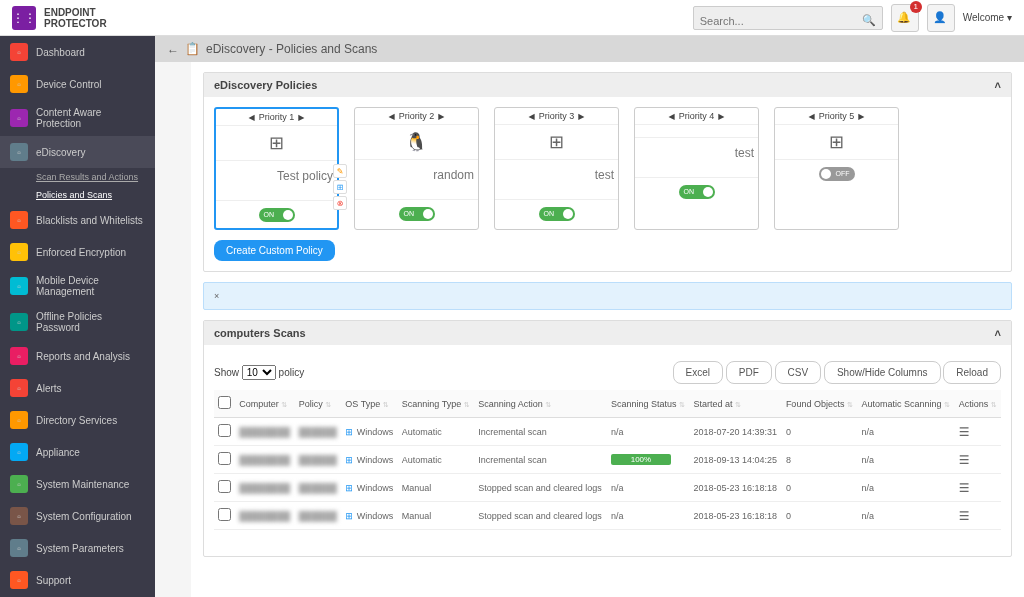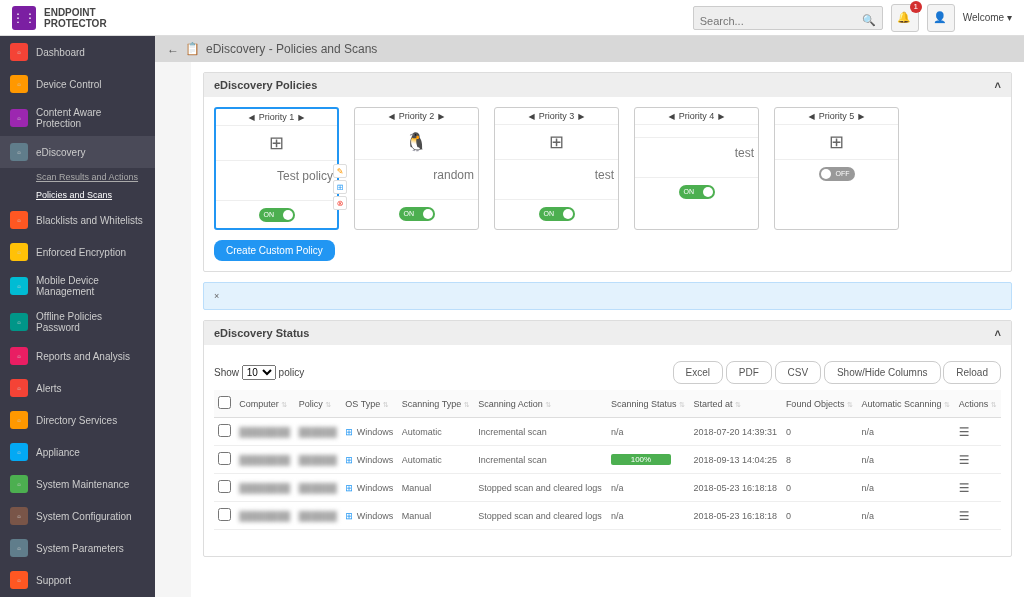--- a/index.html
+++ b/index.html
@@ -234,21 +234,21 @@
           </div>
         </div>
       </div>
 
       <div class="info-banner">
         <span style="cursor:pointer">×</span>
       </div>
 
       <div class="panel">
         <div class="panel-head">
-          <span>eDiscovery Status</span>
+          <span>computers Scans</span>
           <span class="chev">˄</span>
         </div>
         <div class="panel-body">
           <div class="table-controls">
             <div>
               <span>Show</span>
               <select><option>10</option></select>
               <span>policy</span>
             </div>
             <div>

